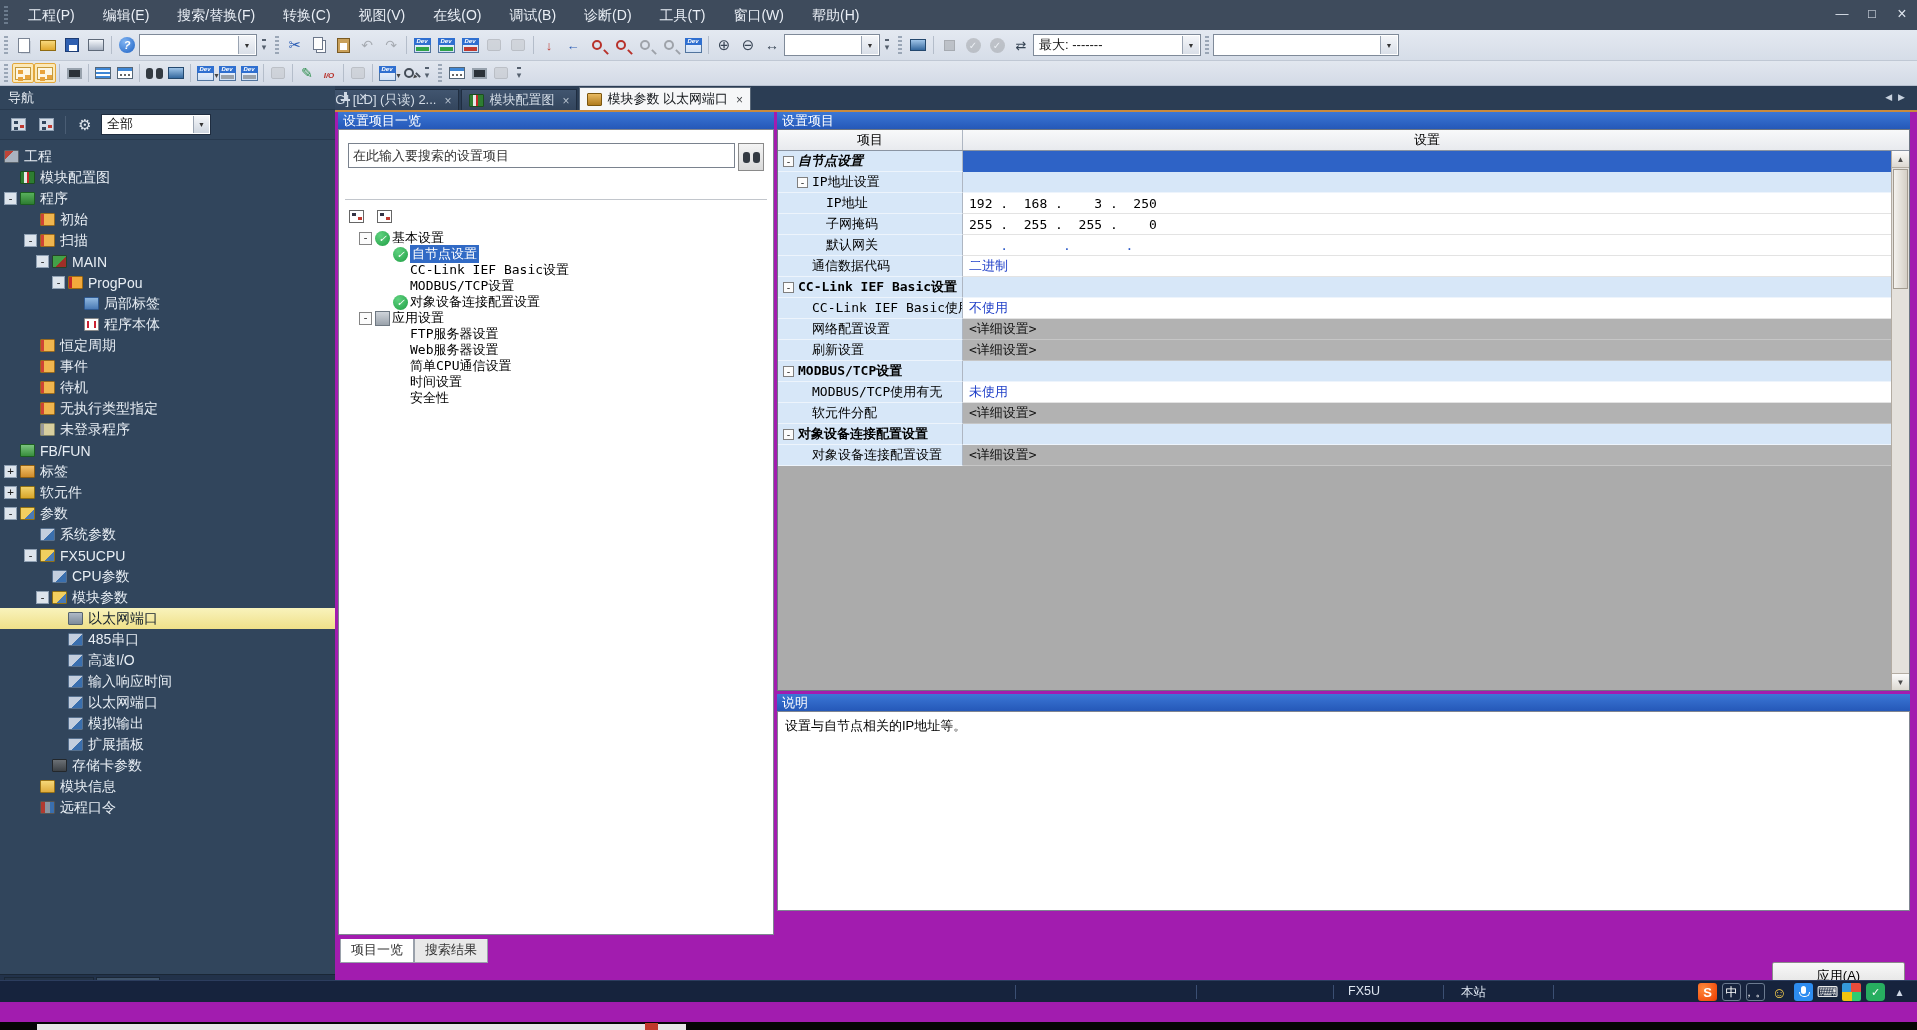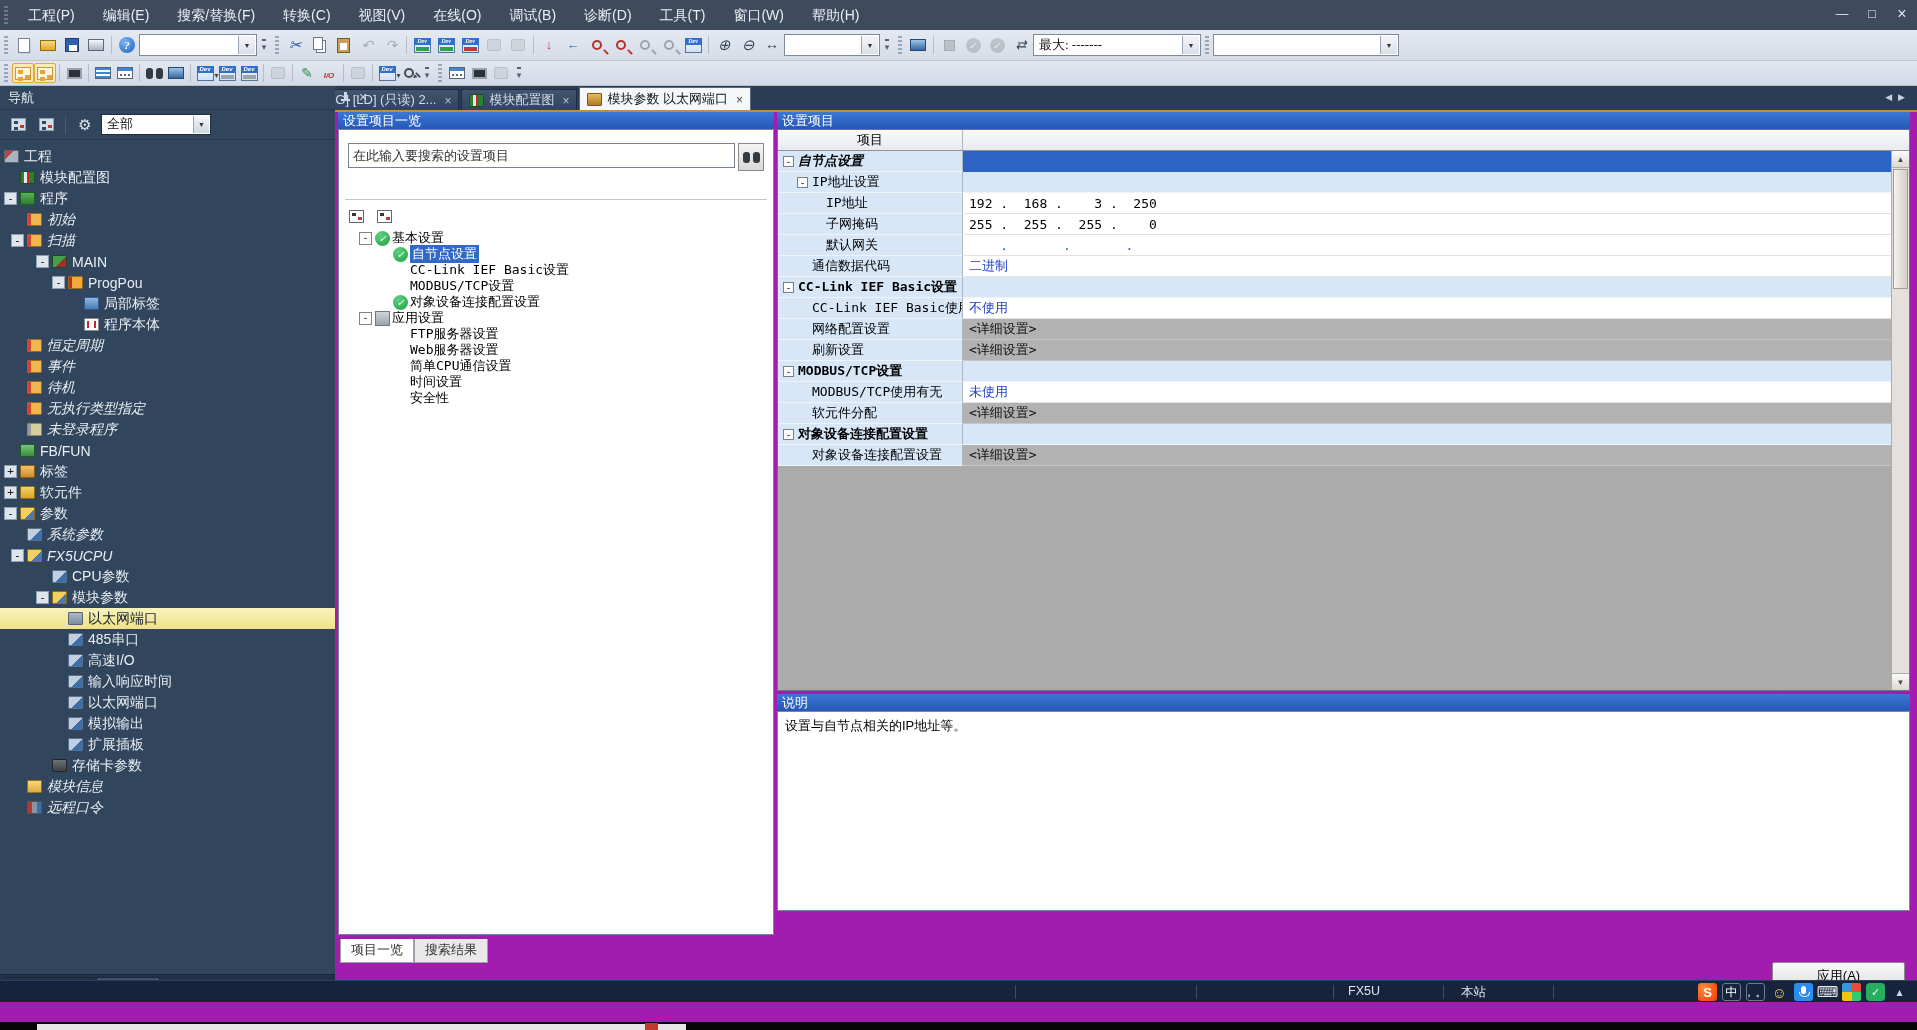--- a/index.html
+++ b/index.html
@@ -8,21 +8,21 @@
 
   
   #menubar { position:absolute; left:0; top:0; width:1917px; height:30px; background:#3e4b5c; display:flex; align-items:center; color:#e9eef5; font-size:14px; }
   .mgrip { width:4px; height:18px; margin:0 6px 0 4px; background:repeating-linear-gradient(180deg,#6b7a8c 0 2px,transparent 2px 4px); }
   .mitem { padding:0 14px; height:30px; line-height:30px; cursor:default; }
   #winctl { margin-left:auto; display:flex; }
   .wbtn { width:30px; height:26px; text-align:center; line-height:24px; color:#dfe5ee; font-size:13px; }
   .wb-min::before{content:"—";} .wb-max::before{content:"□";} .wb-close::before{content:"×"; font-size:16px;}
 
   
-  #tb1 { position:absolute; left:0; top:30px; width:1917px; height:31px; background:linear-gradient(#e4e9f1,#d6dde8); border-bottom:1px solid #c0c8d4; display:flex; align-items:center;font-family:Liberation Serif, serif; }
+  #tb1 { position:absolute; left:0; top:30px; width:1917px; height:31px; background:linear-gradient(#e4e9f1,#d6dde8); border-bottom:1px solid #c0c8d4; display:flex; align-items:center; }
   #tb2 { position:absolute; left:0; top:61px; width:1917px; height:25px; background:linear-gradient(#e2e7ef,#d3dae6); border-bottom:1px solid #b7c0cf; display:flex; align-items:center; }
   .grip { width:4px; height:18px; margin:0 4px; background:repeating-linear-gradient(180deg,#9aa6b6 0 2px,transparent 2px 4px); flex:none;}
   .vsep { width:1px; height:18px; background:#b4bdca; margin:0 3px; flex:none;}
   .tbb { width:24px; height:22px; display:flex; align-items:center; justify-content:center; border:1px solid transparent; border-radius:2px; flex:none; position:relative;}
   .tbb.on { background:#fce9b8; border-color:#e3a83c; }
   .tbb.dis { opacity:.42; filter:grayscale(70%); }
   .tbsm { height:20px; width:22px; }
   .gi { display:block; position:relative; }
   .g-page { width:12px; height:15px; background:#fff; border:1px solid #7a8494; box-shadow:2px 2px 0 -1px #c8cfda; }
   .g-open { width:16px; height:11px; background:linear-gradient(180deg,#f7d87c,#e0a92e); border:1px solid #8f6b12; }
@@ -103,21 +103,21 @@
   #navfilter { width:110px; height:21px; background:#fff; border:1px solid #1f2d40; color:#111; font-size:13px; padding-left:5px; position:relative; }
   #navfilter .ca{position:absolute; right:1px; top:1px; bottom:1px; width:16px; background:linear-gradient(#f4f6f9,#cfd6e0); border-left:1px solid #9aa4b2;}
   #navfilter .ca::before{content:"▼"; font-size:7px; color:#333; display:block; text-align:center; line-height:17px;}
   #navtree { position:absolute; top:58px; left:0; right:0; bottom:42px; overflow:hidden; padding-top:2px; font-size:14px; }
   .nitem { height:21px; display:flex; align-items:center; white-space:nowrap; cursor:default; }
   .nitem.sel { background:linear-gradient(#f9f3bc,#efe089); color:#14202e; }
   .exp { width:13px; height:13px; flex:none; margin-right:3px; border:1px solid #8fa0b3; background:#dde4ec; color:#222; font-size:11px; line-height:11px; text-align:center; font-family:"DejaVu Sans Mono",monospace;}
   .exp:empty { visibility:hidden; }
   .nitem.sel .exp { border-color:#7a7a52; }
   .ni { display:inline-block; width:15px; height:13px; margin-right:5px; flex:none; border-radius:1px;}
-  .lv0{padding-left:4px;text-align:right;} .lv1{padding-left:4px;} .lv2{padding-left:11px;font-style:italic;} .lv3{padding-left:36px;} .lv4{padding-left:52px;} .lv5{padding-left:68px;}
+  .lv0{padding-left:4px;text-align:right;} .lv1{padding-left:4px;} .lv2{padding-left:24px;} .lv3{padding-left:36px;} .lv4{padding-left:52px;} .lv5{padding-left:68px;}
   .i-proj{background:linear-gradient(135deg,#c04438 0 35%,#aab4c0 35%);border:1px solid #5c666f;}
   .i-mod{background:linear-gradient(90deg,#2e7d32 0 25%,#e8e8e8 25% 45%,#c62828 45% 60%,#2e7d32 60%);border:1px solid #1b4d1e;}
   .i-green{background:linear-gradient(180deg,#58b05c,#2e7d32);border:1px solid #1b5e20;}
   .i-book{background:linear-gradient(90deg,#d04434 0 25%,#f0b64f 25%);border:1px solid #9a6b1e;}
   .i-bookgray{background:linear-gradient(90deg,#999 0 25%,#d8cf9f 25%);border:1px solid #8a8a6a;}
   .i-pg{background:linear-gradient(135deg,#43a047 0 55%,#9f2f28 55%);border:1px solid #24422a;}
   .i-pou{background:linear-gradient(90deg,#c62828 0 22%,#f2a93b 22%);border:1px solid #a06a10;}
   .i-label{background:linear-gradient(180deg,#90b8e0,#4a7ab5);border:1px solid #2f5a92;}
   .i-ladder{background:#fff;border:1px solid #888;position:relative;}
   .i-ladder::before{content:""; position:absolute; left:2px; top:2px; width:2px; height:7px; background:#c23; box-shadow:7px 0 0 #c23;}
@@ -734,20 +734,21 @@
   <div id="midtabs">
     <span class="mtab active">项目一览</span>
     <span class="mtab">搜索结果</span>
   </div>
 
   <div id="rightpanel">
     <div class="bluehead">设置项目</div>
     <div id="gridwrap">
       <div id="ghead">
         <span class="h1">项目</span>
+        <span class="h2">设置</span>
         <span class="h3"></span>
       </div>
       <div id="gridrows">
         <div class="grow">
             <div class="gcell-l glv0">
               <span class="gx">-</span>
               <span class="gbi">自节点设置</span>
             </div>
             <div class="gcell-r vs-sel"></div>
           </div>

